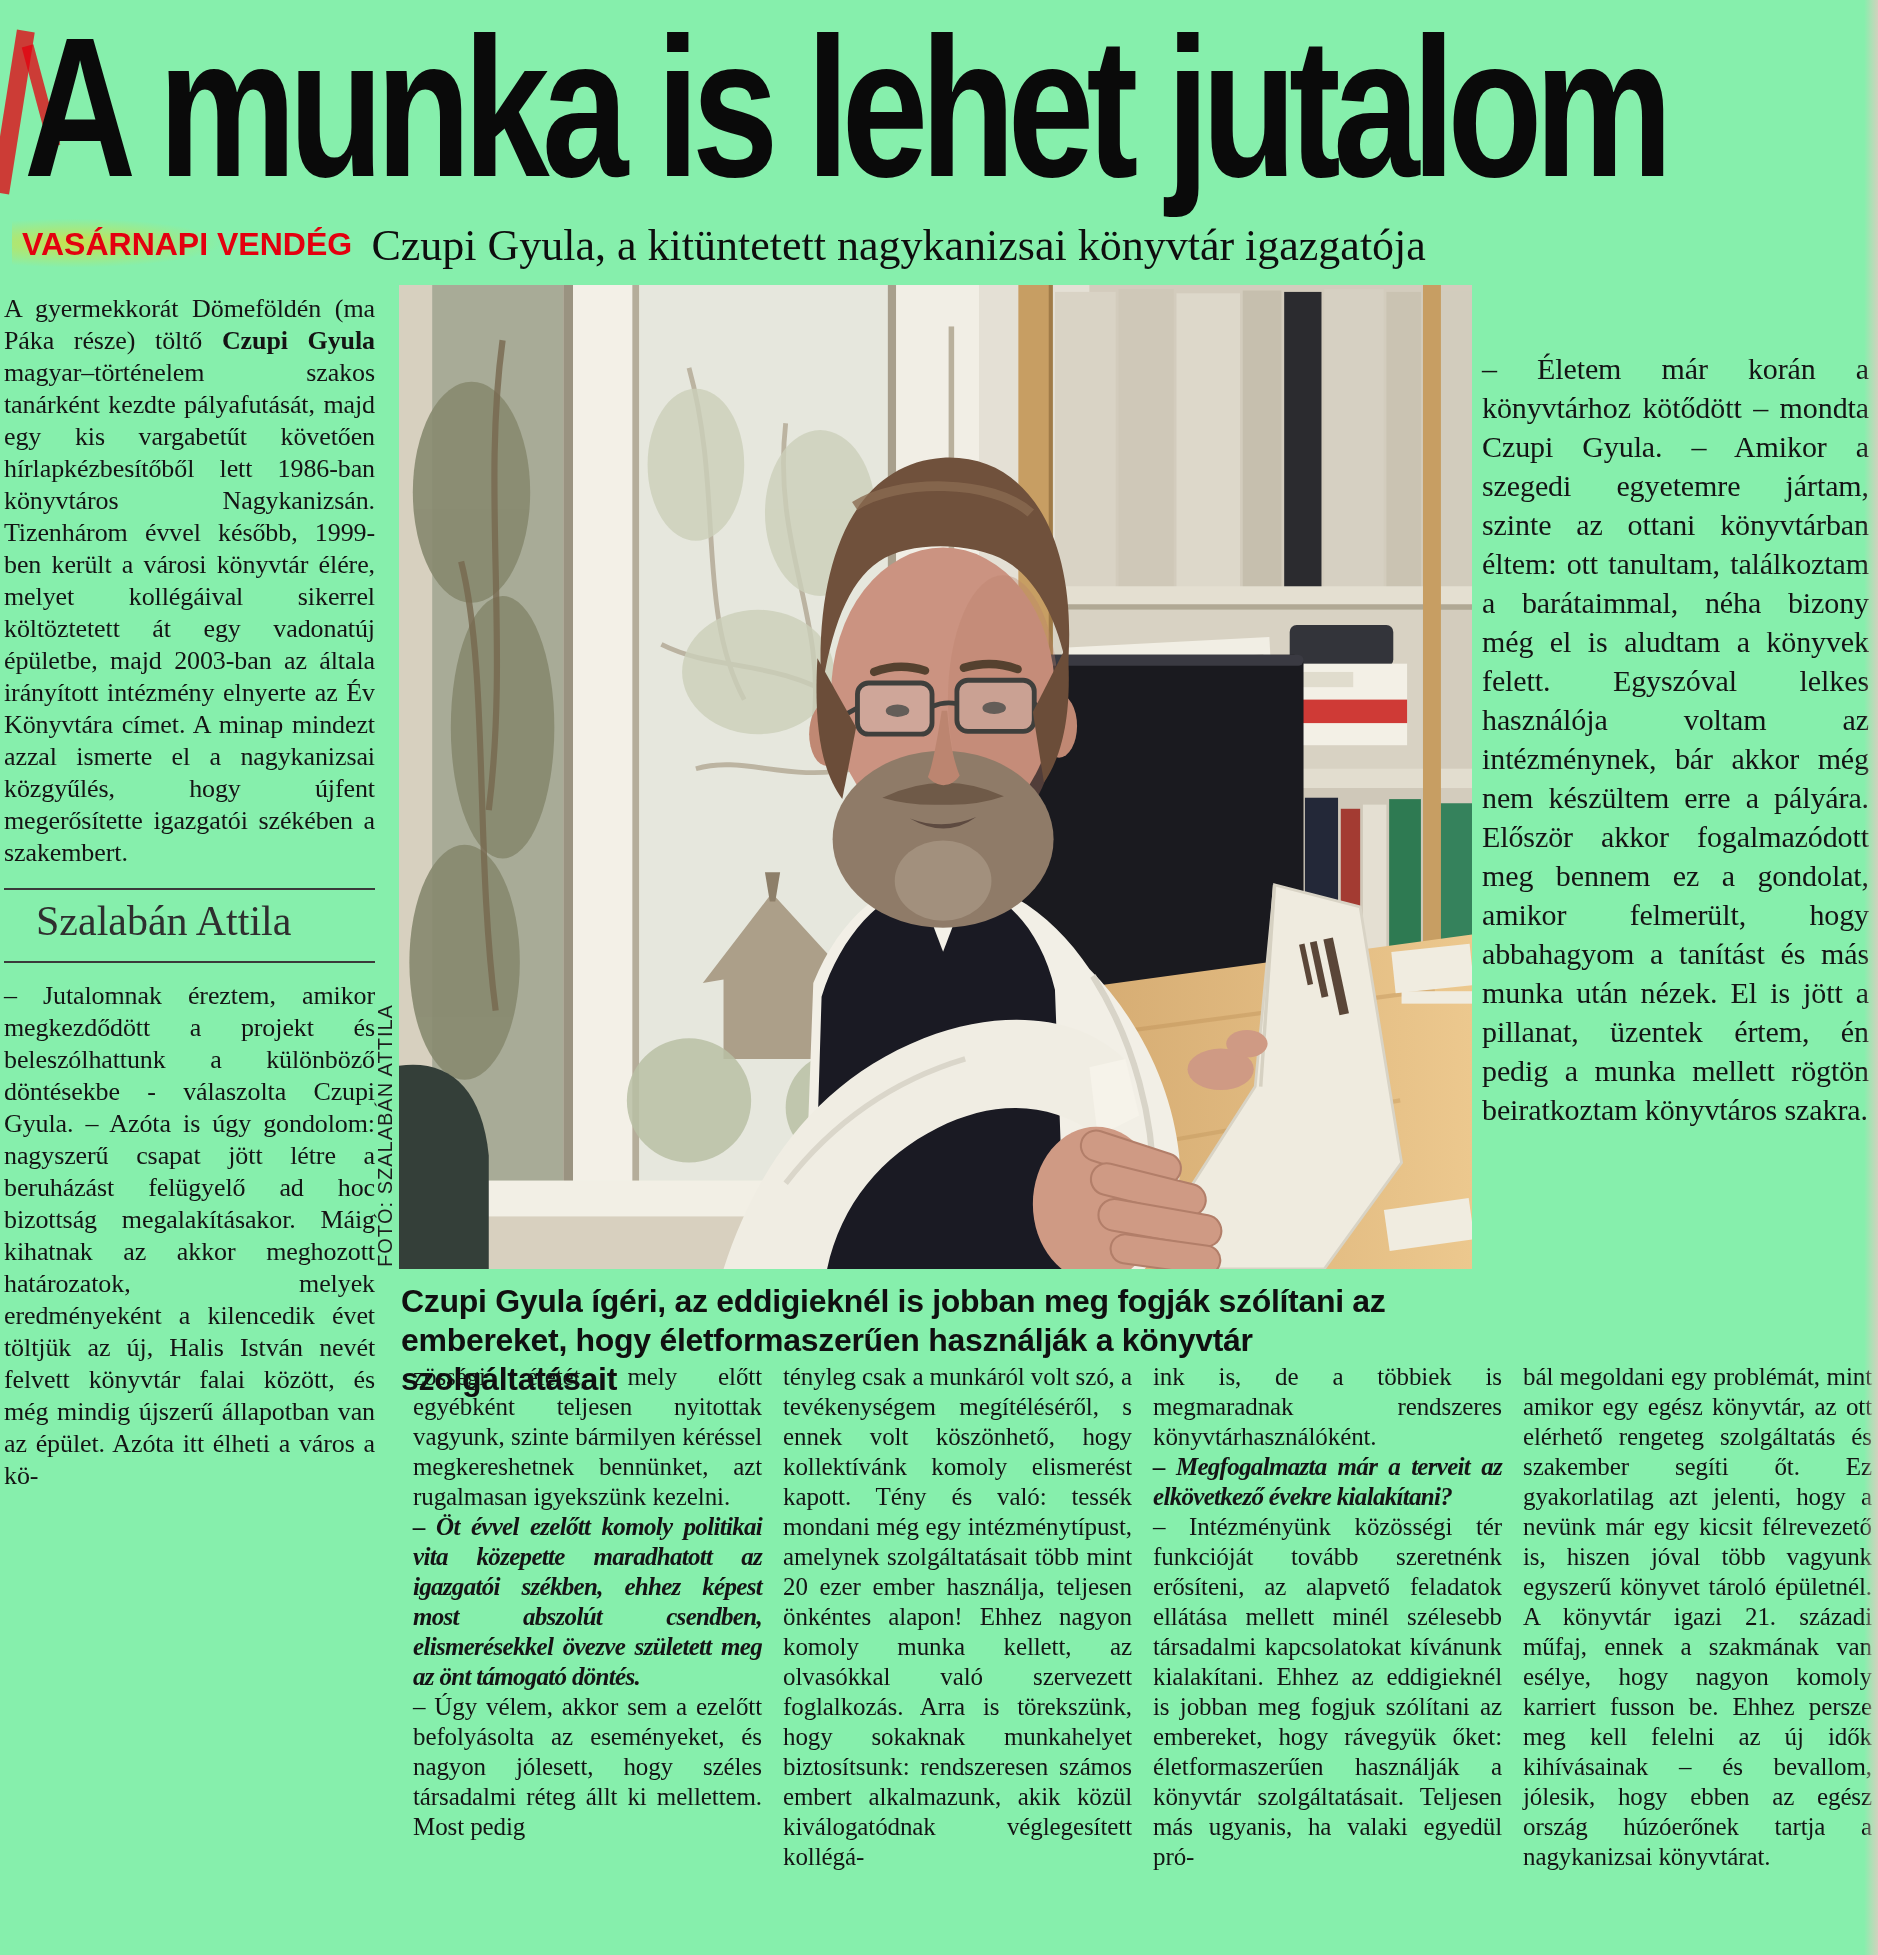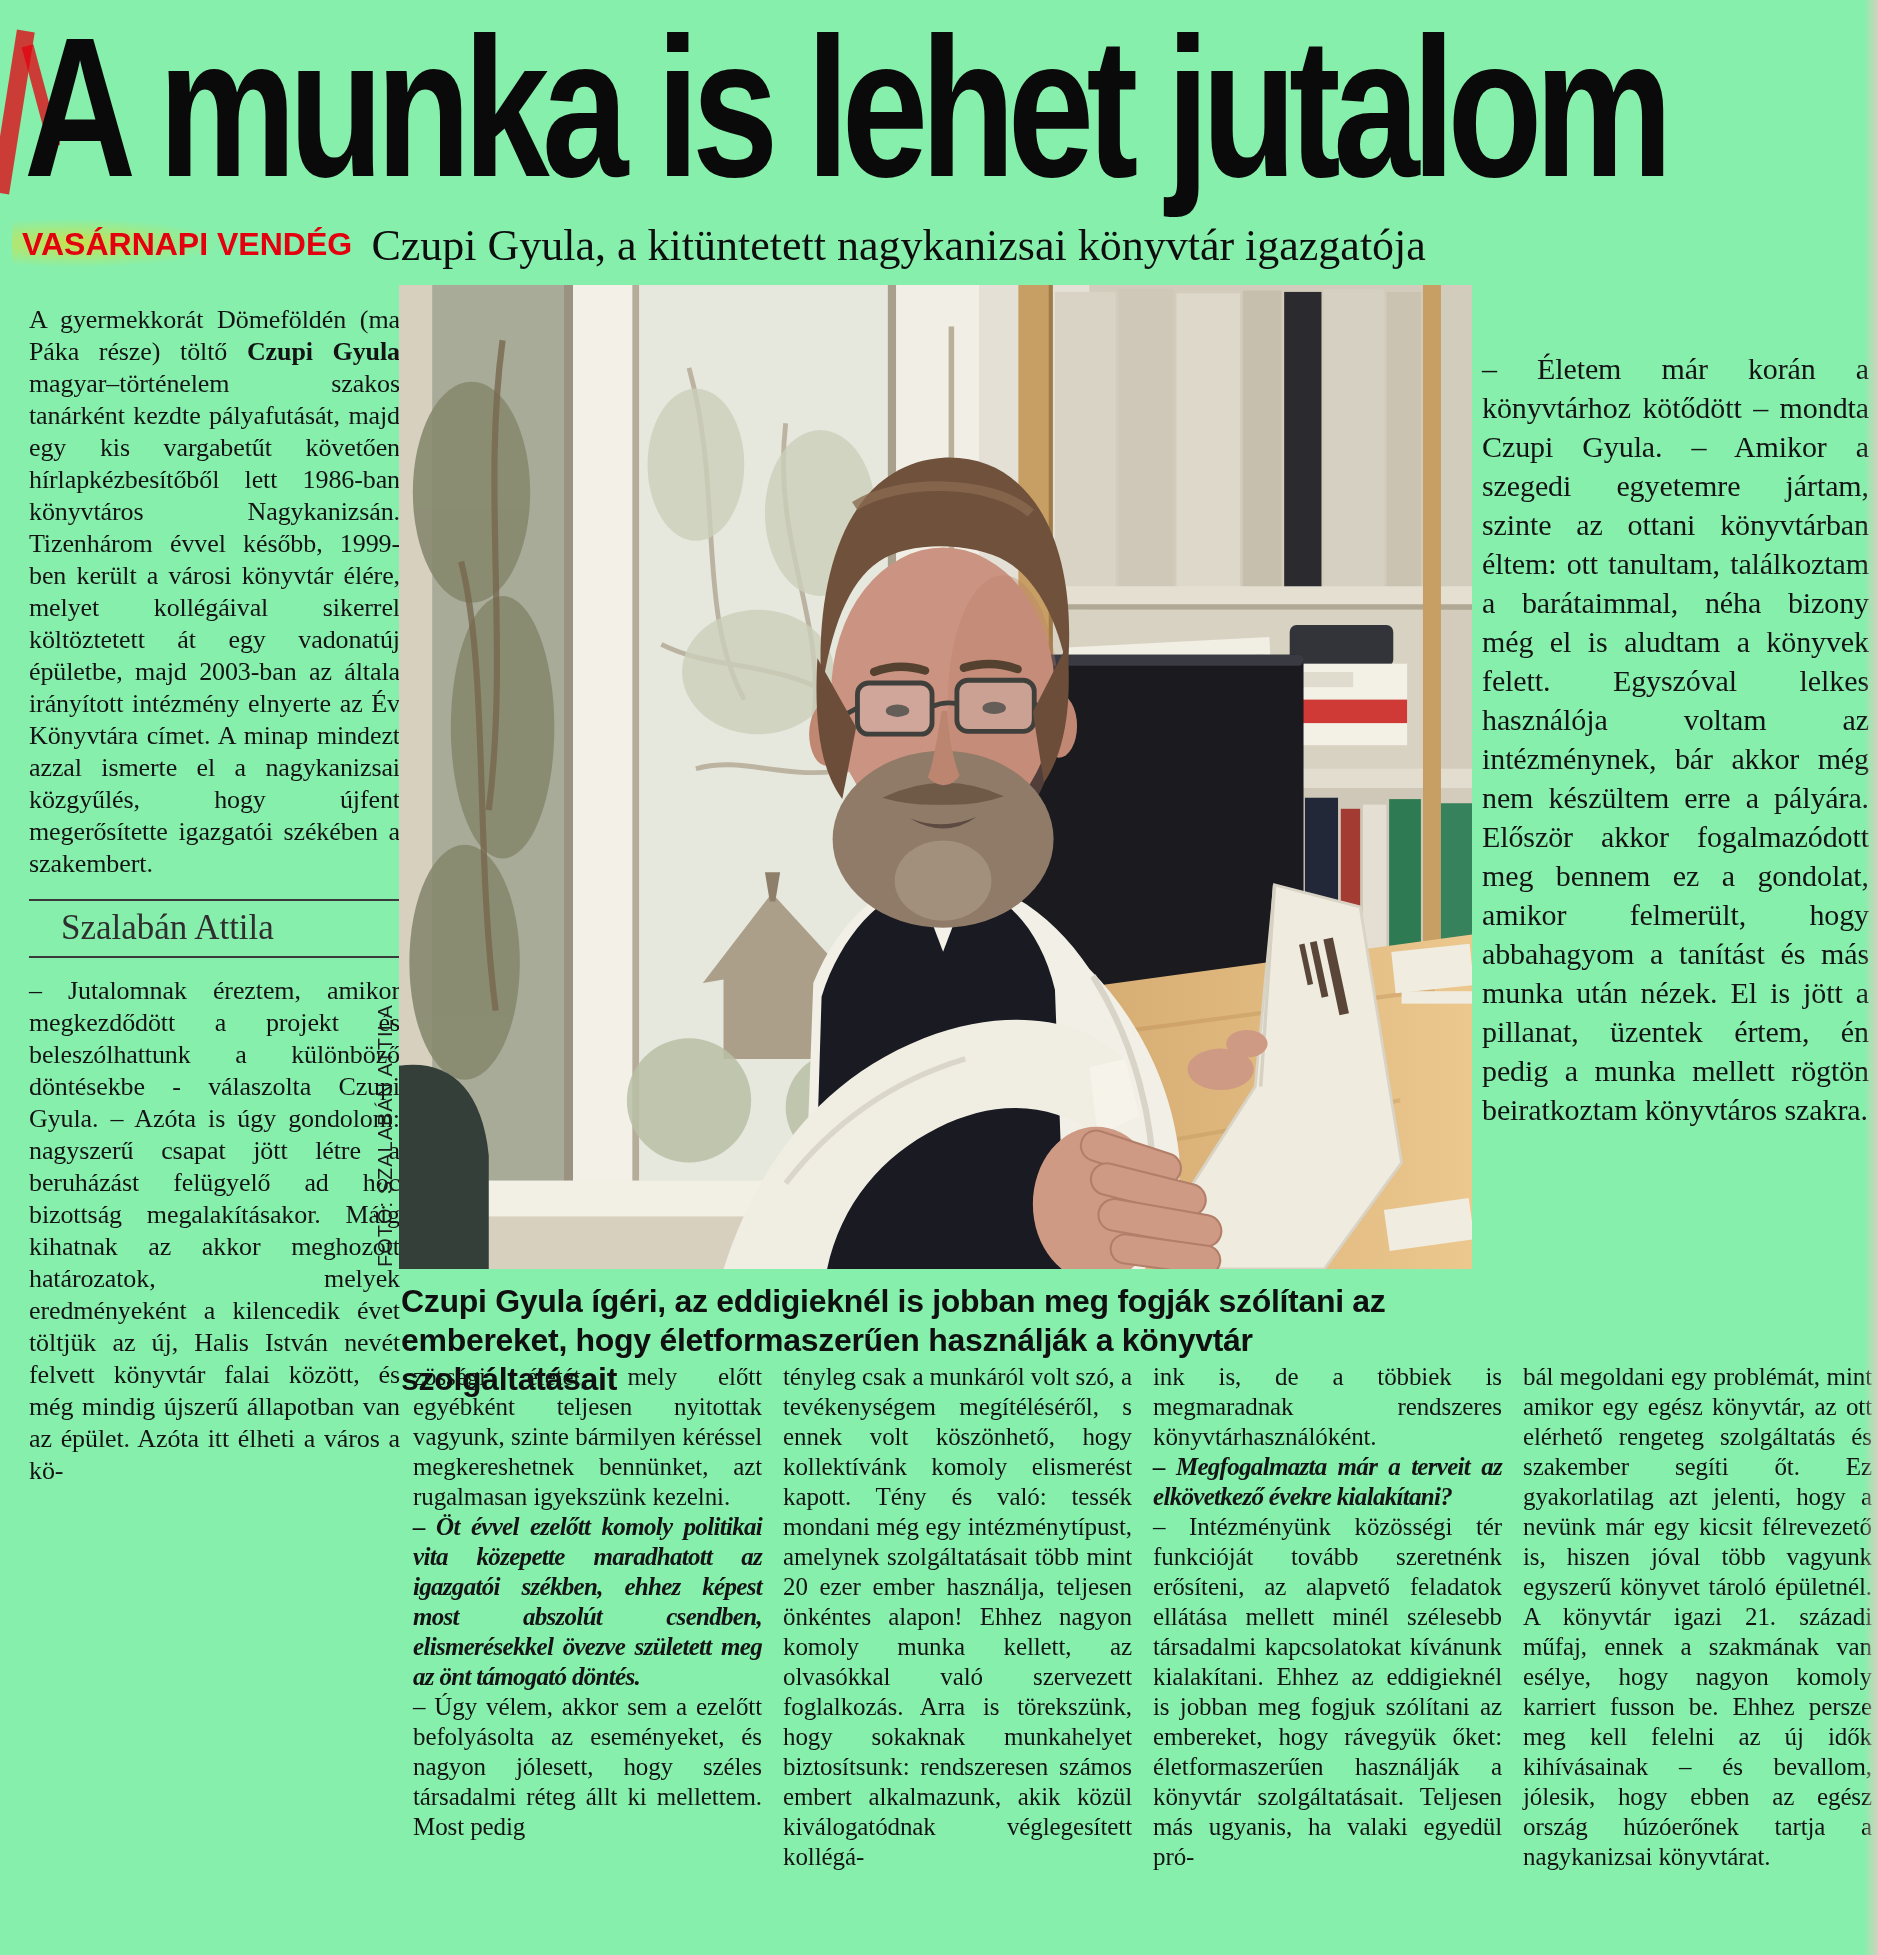--- a/index.html
+++ b/index.html
@@ -24,23 +24,23 @@
   
   .red-ghost { position:absolute; background:#e3000f; opacity:.75; }
   #rg1 { left:4.1px;  top:30px; width:18px; height:164px; transform:rotate(9deg); }
   #rg2 { left:35px; top:44px; width:12.4px; height:104px; transform:rotate(-15deg); }
 
   
   .para { margin:0; text-align:justify; font-size:26px; line-height:32px; letter-spacing:-0.1px; }
   .para.question { font-weight:bold; font-style:italic; letter-spacing:-0.7px; }
   .b { font-weight:bold; }
 
-  .col-left  { position:absolute; left:29px;  top:293px; width:371px;margin-top:11px; }
+  .col-left  { position:absolute; left:4px;  top:293px; width:371px; }
   .byline-block { margin:19.3px 0 16.6px 0; border-top:2.1px solid #3a3a3a; border-bottom:2.1px solid #3a3a3a;
-                  padding:7px 0 8px 32px; font-size:35px; color:#2f2f2f; }
+                  padding:7px 0 16px 32px; font-size:42px; color:#2f2f2f; }
 
   .col-right { position:absolute; left:1482px; top:349px; width:387px; }
   .col-right .para { font-size:30px; line-height:39px; }
 
   .bottom { position:absolute; left:413px; top:1362px; width:1459px; display:flex; gap:21px; }
   .bcol { flex:1; min-width:0; }
   .bcol .para { font-size:25px; line-height:30px; }
 
   
   .photo-wrap { position:absolute; left:399px; top:285px; width:1073px; height:984px;

